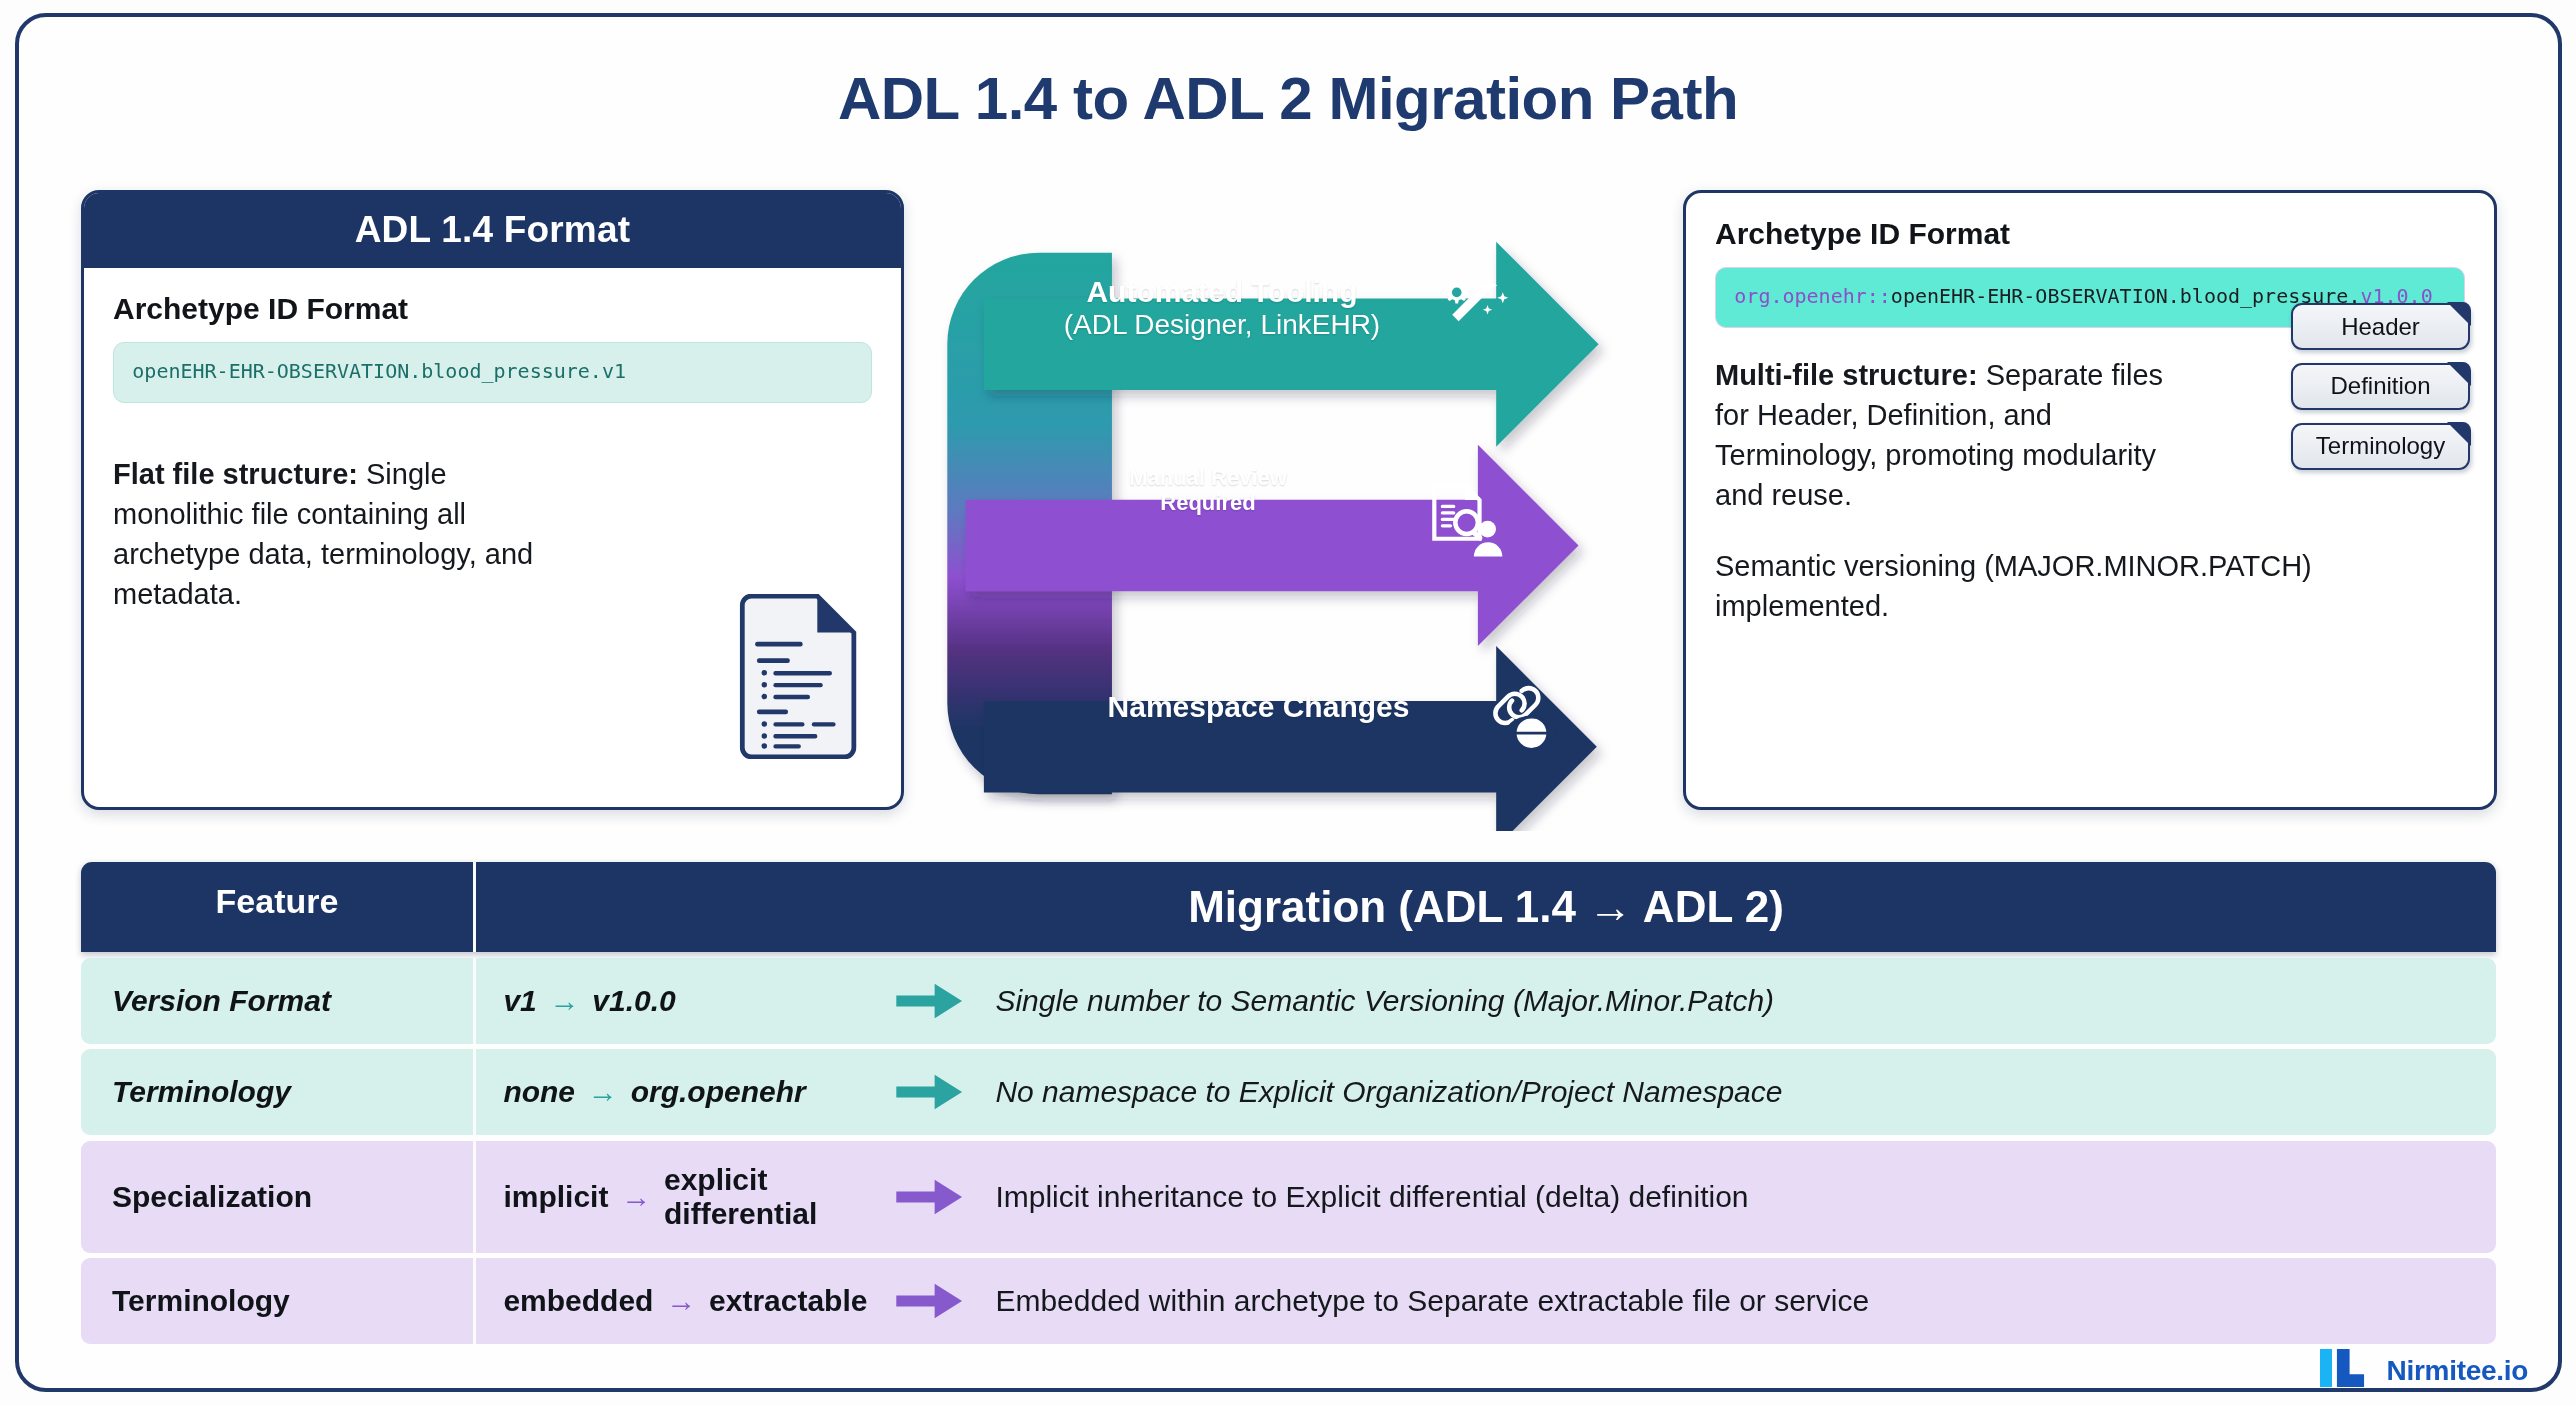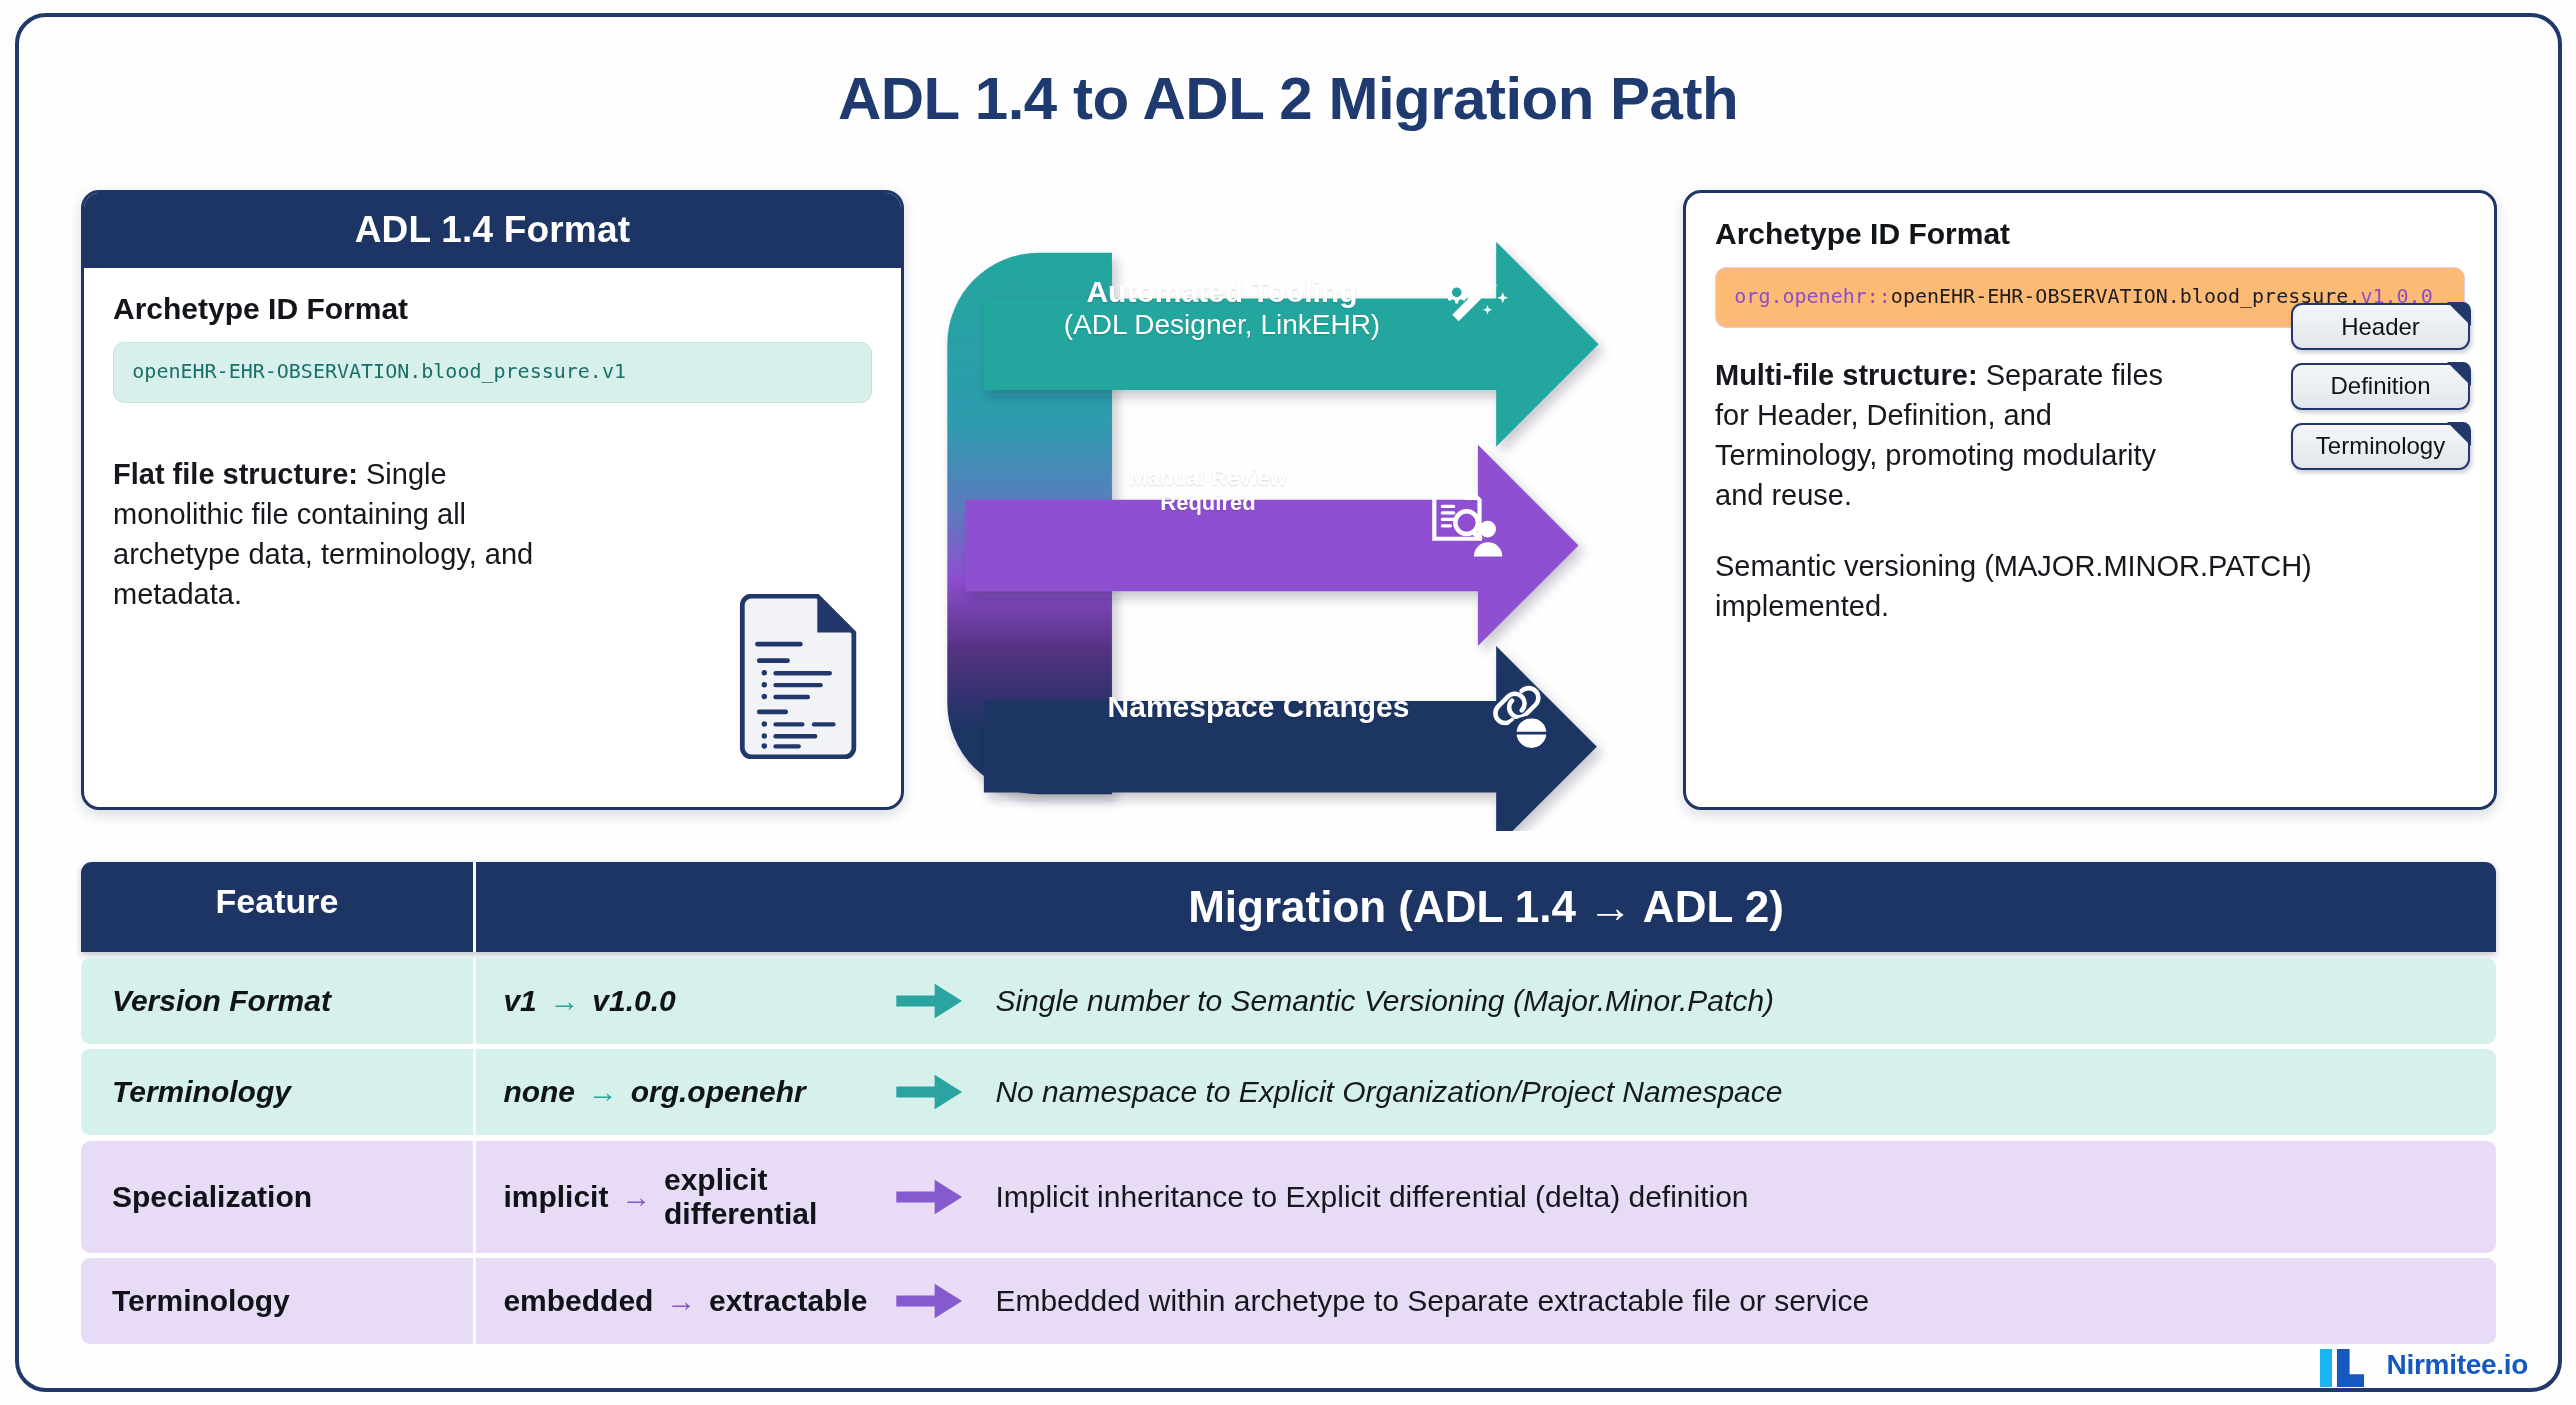--- a/index.html
+++ b/index.html
@@ -59,21 +59,21 @@
   }
   .code-box {
     border-radius: 11px;
     padding: 15.6px 18.3px 17.4px 18.3px;
     font-family: "DejaVu Sans Mono", monospace;
     font-size: 20px;
     line-height: 1.3;
     word-break: break-all;
   }
   .code-teal { background: #d7f0ec; border: 1.8px solid #bfe5e0; color: #1b6f68; }
-  .code-purple { background: #fdba74; border: 1.8px solid #e0cdf0; color: #1b1d22; }
+  .code-purple { background: #5eead4; border: 1.8px solid #e0cdf0; color: #1b1d22; }
   .code-purple .ns { color: #8a4fc9; }
   .code-purple .ver { color: #8a4fc9; }
 
   .desc {
     font-size: 29px; line-height: 1.38; color: #15181d;
   }
   .desc b { font-weight: bold; }
 
   
   .doc-icon { position: absolute; right: 38px; bottom: 48px; }
@@ -143,21 +143,21 @@
   }
   .pair .ar { font-size: 30px; font-weight: normal; }
   .bigarrow { width: 99px; flex-shrink: 0; display: flex; align-items: center; }
   .note { font-size: 30px; color: #15181d; }
   .row-teal .td-feature, .row-teal .td-mig { background: #d6f0ec; font-style: italic; }
   .row-purple .td-feature, .row-purple .td-mig { background: #e7dbf5; }
   .row-teal .pair .ar, .row-teal .bigarrow svg { color: #2ba3a0; }
   .row-purple .pair .ar, .row-purple .bigarrow svg { color: #8659cd; }
 
   
-  .logo { position: absolute; right: 48px; bottom: 18.3px; display: flex; align-items: flex-start; gap: 21px; }
+  .logo { position: absolute; right: 48px; bottom: 18.3px; display: flex; align-items: flex-end; gap: 21px; }
   .logo-mark { display: flex; align-items: flex-end; height: 38px; gap: 2.7px; }
   .logo-bar { width: 12px; height: 38px; background: #1ab4f5; }
   .logo-text { font-size: 28px; font-weight: bold; color: #1558c0; letter-spacing: -0.3px; }
 </style>
 </head>
 <body>
 
 <div id="root">
   <div class="frame"></div>
 

